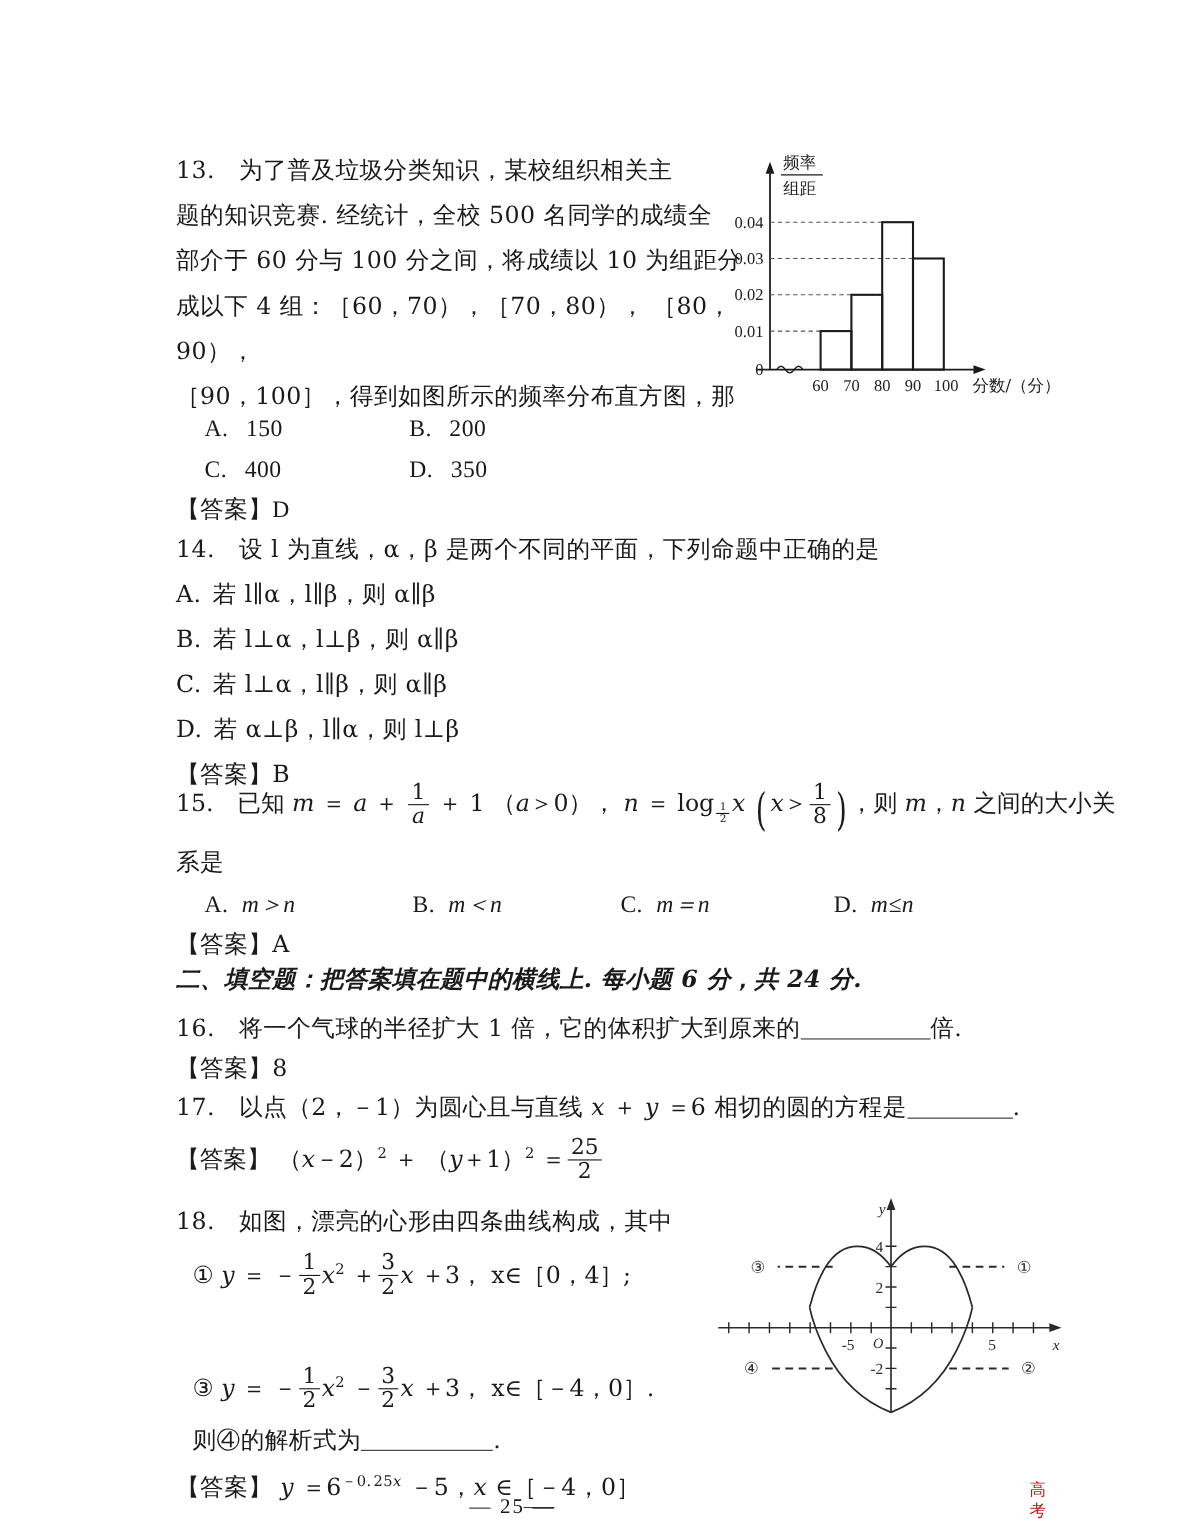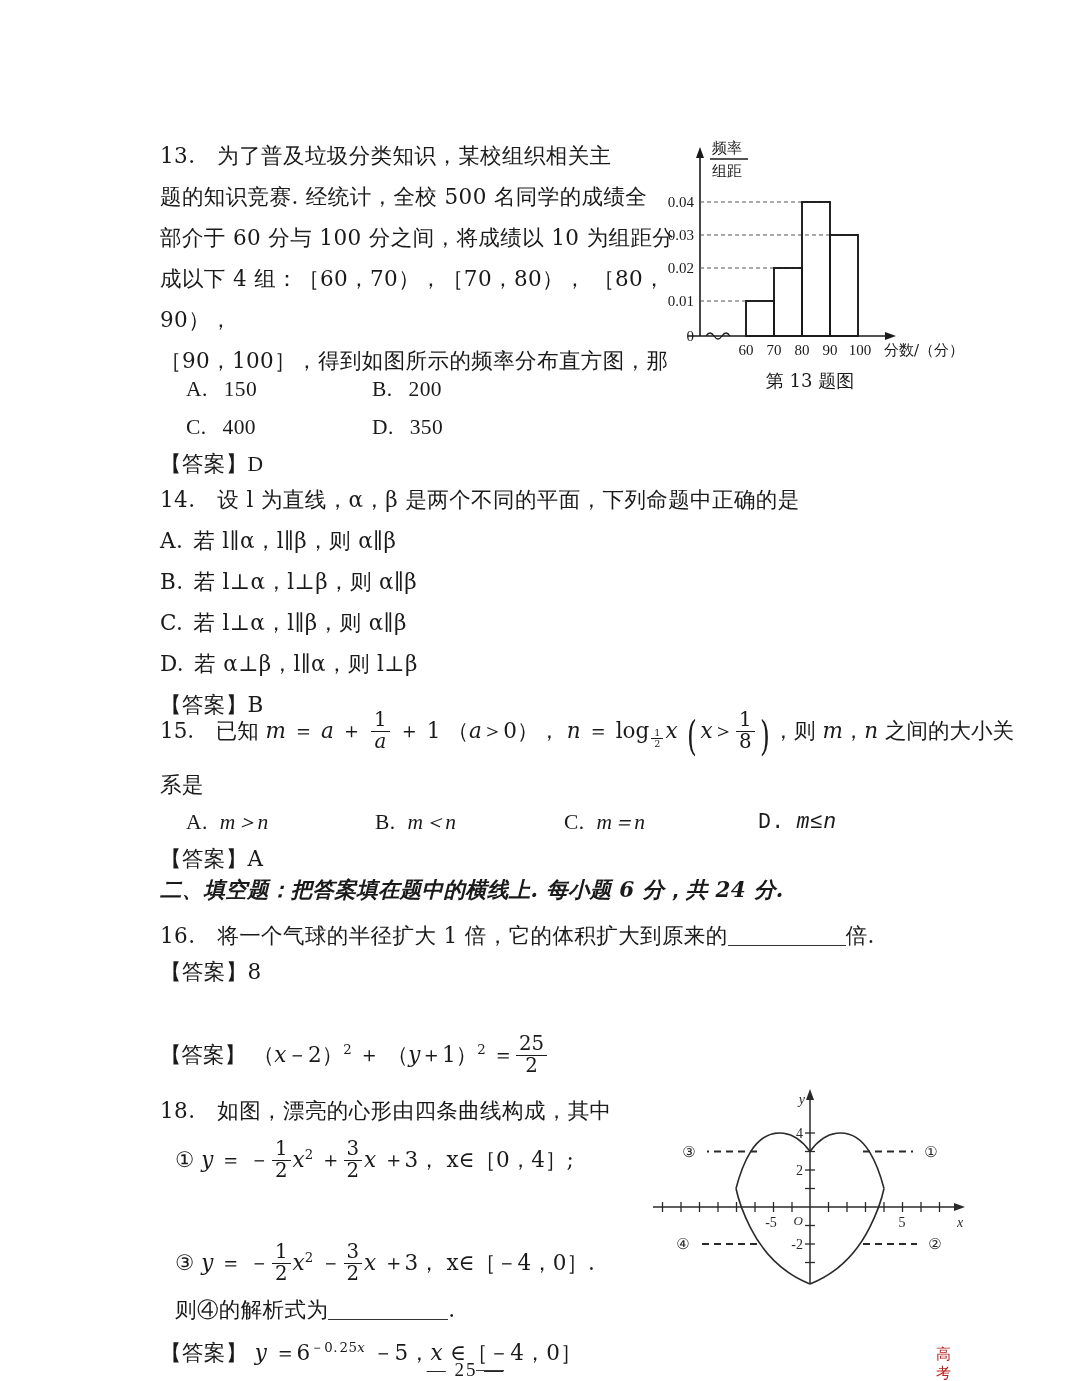--- a/index.html
+++ b/index.html
@@ -184,21 +184,20 @@
       <text x="170" y="226" font-family="Liberation Serif, serif" font-size="15" text-anchor="middle" fill="#1a1a1a">90</text>
       <text x="200" y="226" font-family="Liberation Serif, serif" font-size="15" text-anchor="middle" fill="#1a1a1a">100</text>
 
       <text x="224" y="226" font-family="DejaVu Serif, serif" font-size="15" fill="#1a1a1a">分数/（分）</text>
 
       <text x="52" y="24" font-family="DejaVu Serif, serif" font-size="15" fill="#1a1a1a">频率</text>
       <line x1="50" y1="30" x2="88" y2="30" stroke="#1a1a1a" stroke-width="1.3"></line>
       <text x="52" y="47" font-family="DejaVu Serif, serif" font-size="15" fill="#1a1a1a">组距</text>
     </svg>
   </div>
-  <div class="figcap" style="left:660px; top:352px; width:300px;">第 13 题图</div>
 
   <div class="blk" style="left:160px; top:462px; width:800px;">
     <div class="qline cn">14.　设 l 为直线，α，β 是两个不同的平面，下列命题中正确的是</div>
     <div class="qline cn">
       <span>A.</span><span style="margin-left:10px;">若 l∥α，l∥β，则 α∥β</span>
     </div>
     <div class="qline cn">
       <span>B.</span><span style="margin-left:10px;">若 l⊥α，l⊥β，则 α∥β</span>
     </div>
     <div class="qline cn">
@@ -227,36 +226,41 @@
 
   <div class="blk qline" style="left:186px; top:785px;">
     <span>A.</span><span class="it" style="margin-left:12px;">m＞n</span>
   </div>
   <div class="blk qline" style="left:375px; top:785px;">
     <span>B.</span><span class="it" style="margin-left:12px;">m＜n</span>
   </div>
   <div class="blk qline" style="left:564px; top:785px;">
     <span>C.</span><span class="it" style="margin-left:12px;">m＝n</span>
   </div>
-  <div class="blk qline" style="left:758px; top:785px;font-family:Liberation Mono, monospace;">
+  <div class="blk qline" style="left:758px; top:785px;">
     <span>D.</span><span class="it" style="margin-left:12px;">m≤n</span>
   </div>
   <div class="blk qline cn" style="left:160px; top:821px;">
     <span>【答案】</span><span>A</span>
   </div>
 
   <div class="blk sec-head cn" style="left:160px; top:858px;">二、填空题：把答案填在题中的横线上.  每小题 6 分，共 24 分.</div>
 
   <div class="blk qline cn nowrap" style="left:160px; top:898px;">
     <span>16.　将一个气球的半径扩大 1 倍，它的体积扩大到原来的</span><span class="blank" style="width:118px; height:22px;"></span><span>倍.</span>
   </div>
   <div class="blk qline cn" style="left:160px; top:934px;">
     <span>【答案】</span><span>8</span>
   </div>
 
+  <div class="blk qline cn nowrap" style="left:160px; top:970px;">
+    <span>17.</span> <span>以点（2，－1）为圆心且与直线</span>
+    <span class="it">x</span> ＋ <span class="it">y</span> ＝6
+    <span>相切的圆的方程是</span><span class="blank" style="width:96px; height:22px;"></span><span>.</span>
+  </div>
   <div class="blk qline-wide cn nowrap" style="left:160px; top:1012px;">
     <span>【答案】</span>
     （<span class="it">x</span>－2）<sup class="exp">2</sup> ＋ （<span class="it">y</span>＋1）<sup class="exp">2</sup> ＝<span class="frac"><span class="num">25</span><span class="den">2</span></span>
   </div>
 
   <div class="blk qline cn" style="left:160px; top:1073px;">18.　如图，漂亮的心形由四条曲线构成，其中</div>
 
   <div class="blk qline-wide cn nowrap" style="left:175px; top:1117px;">
     <span>①</span>
     <span class="it">y</span> ＝ －<span class="frac"><span class="num">1</span><span class="den">2</span></span><span class="it">x</span><sup class="exp">2</sup> ＋<span class="frac"><span class="num">3</span><span class="den">2</span></span><span class="it">x</span> ＋3，

